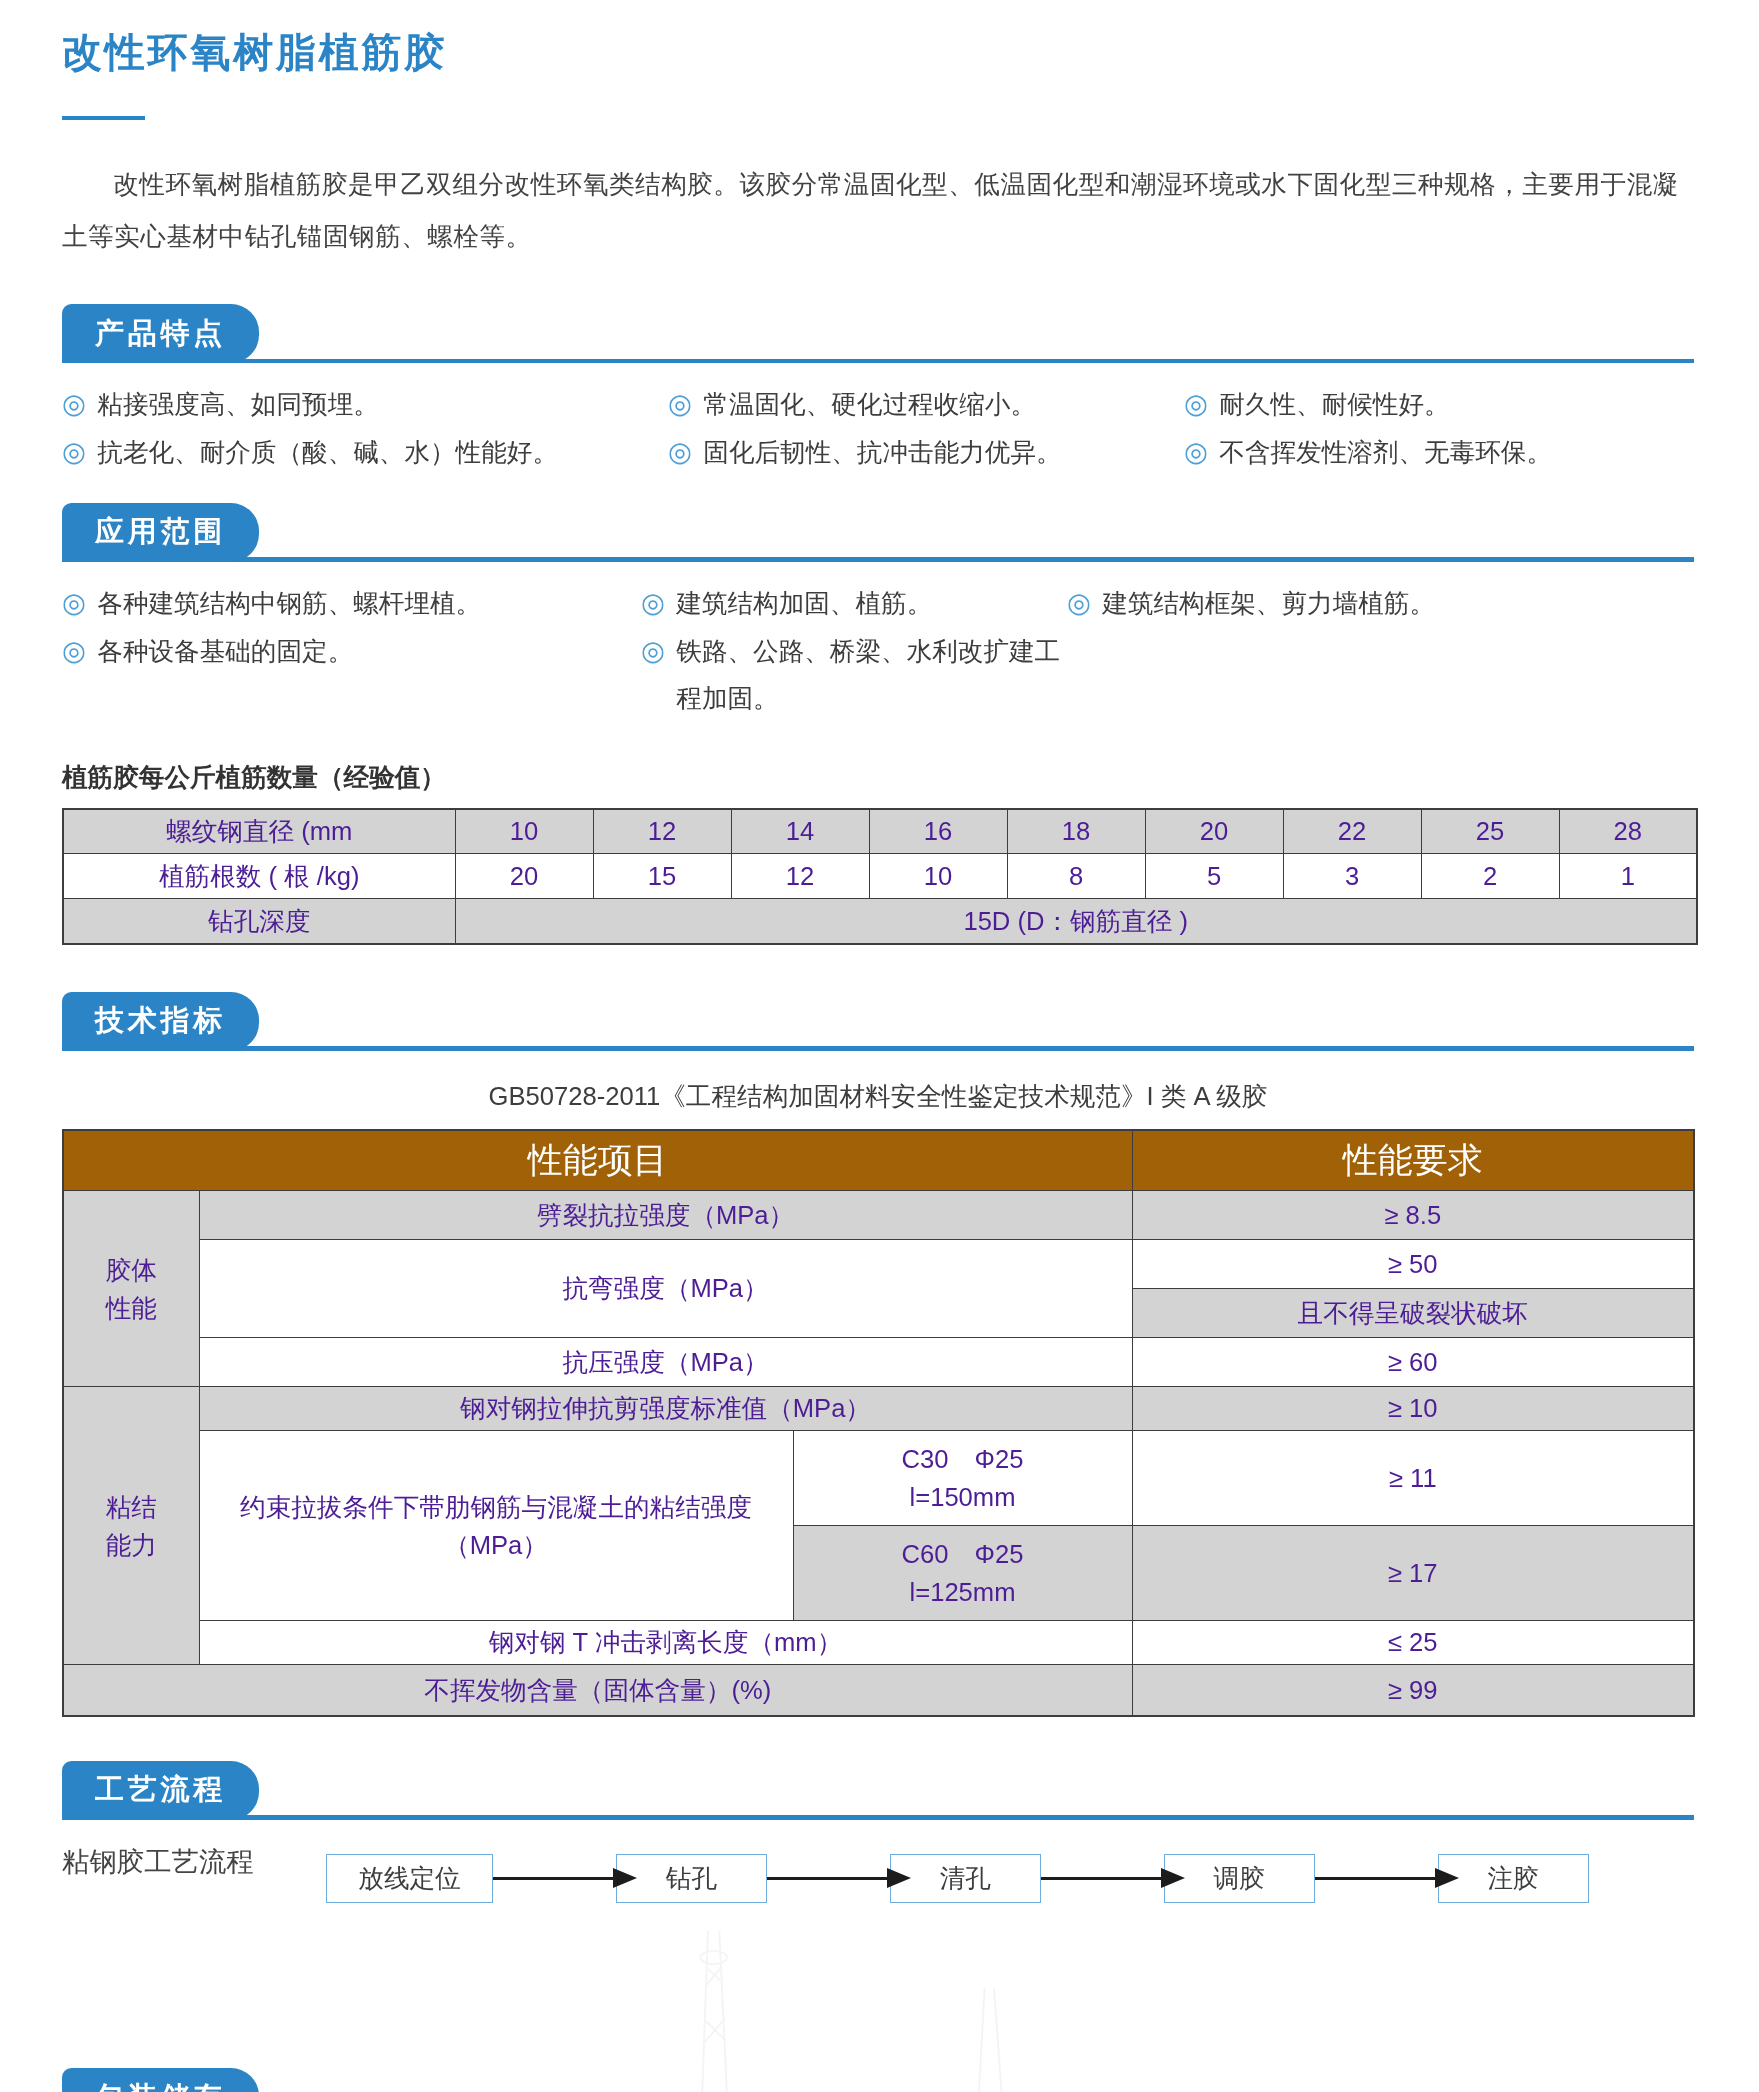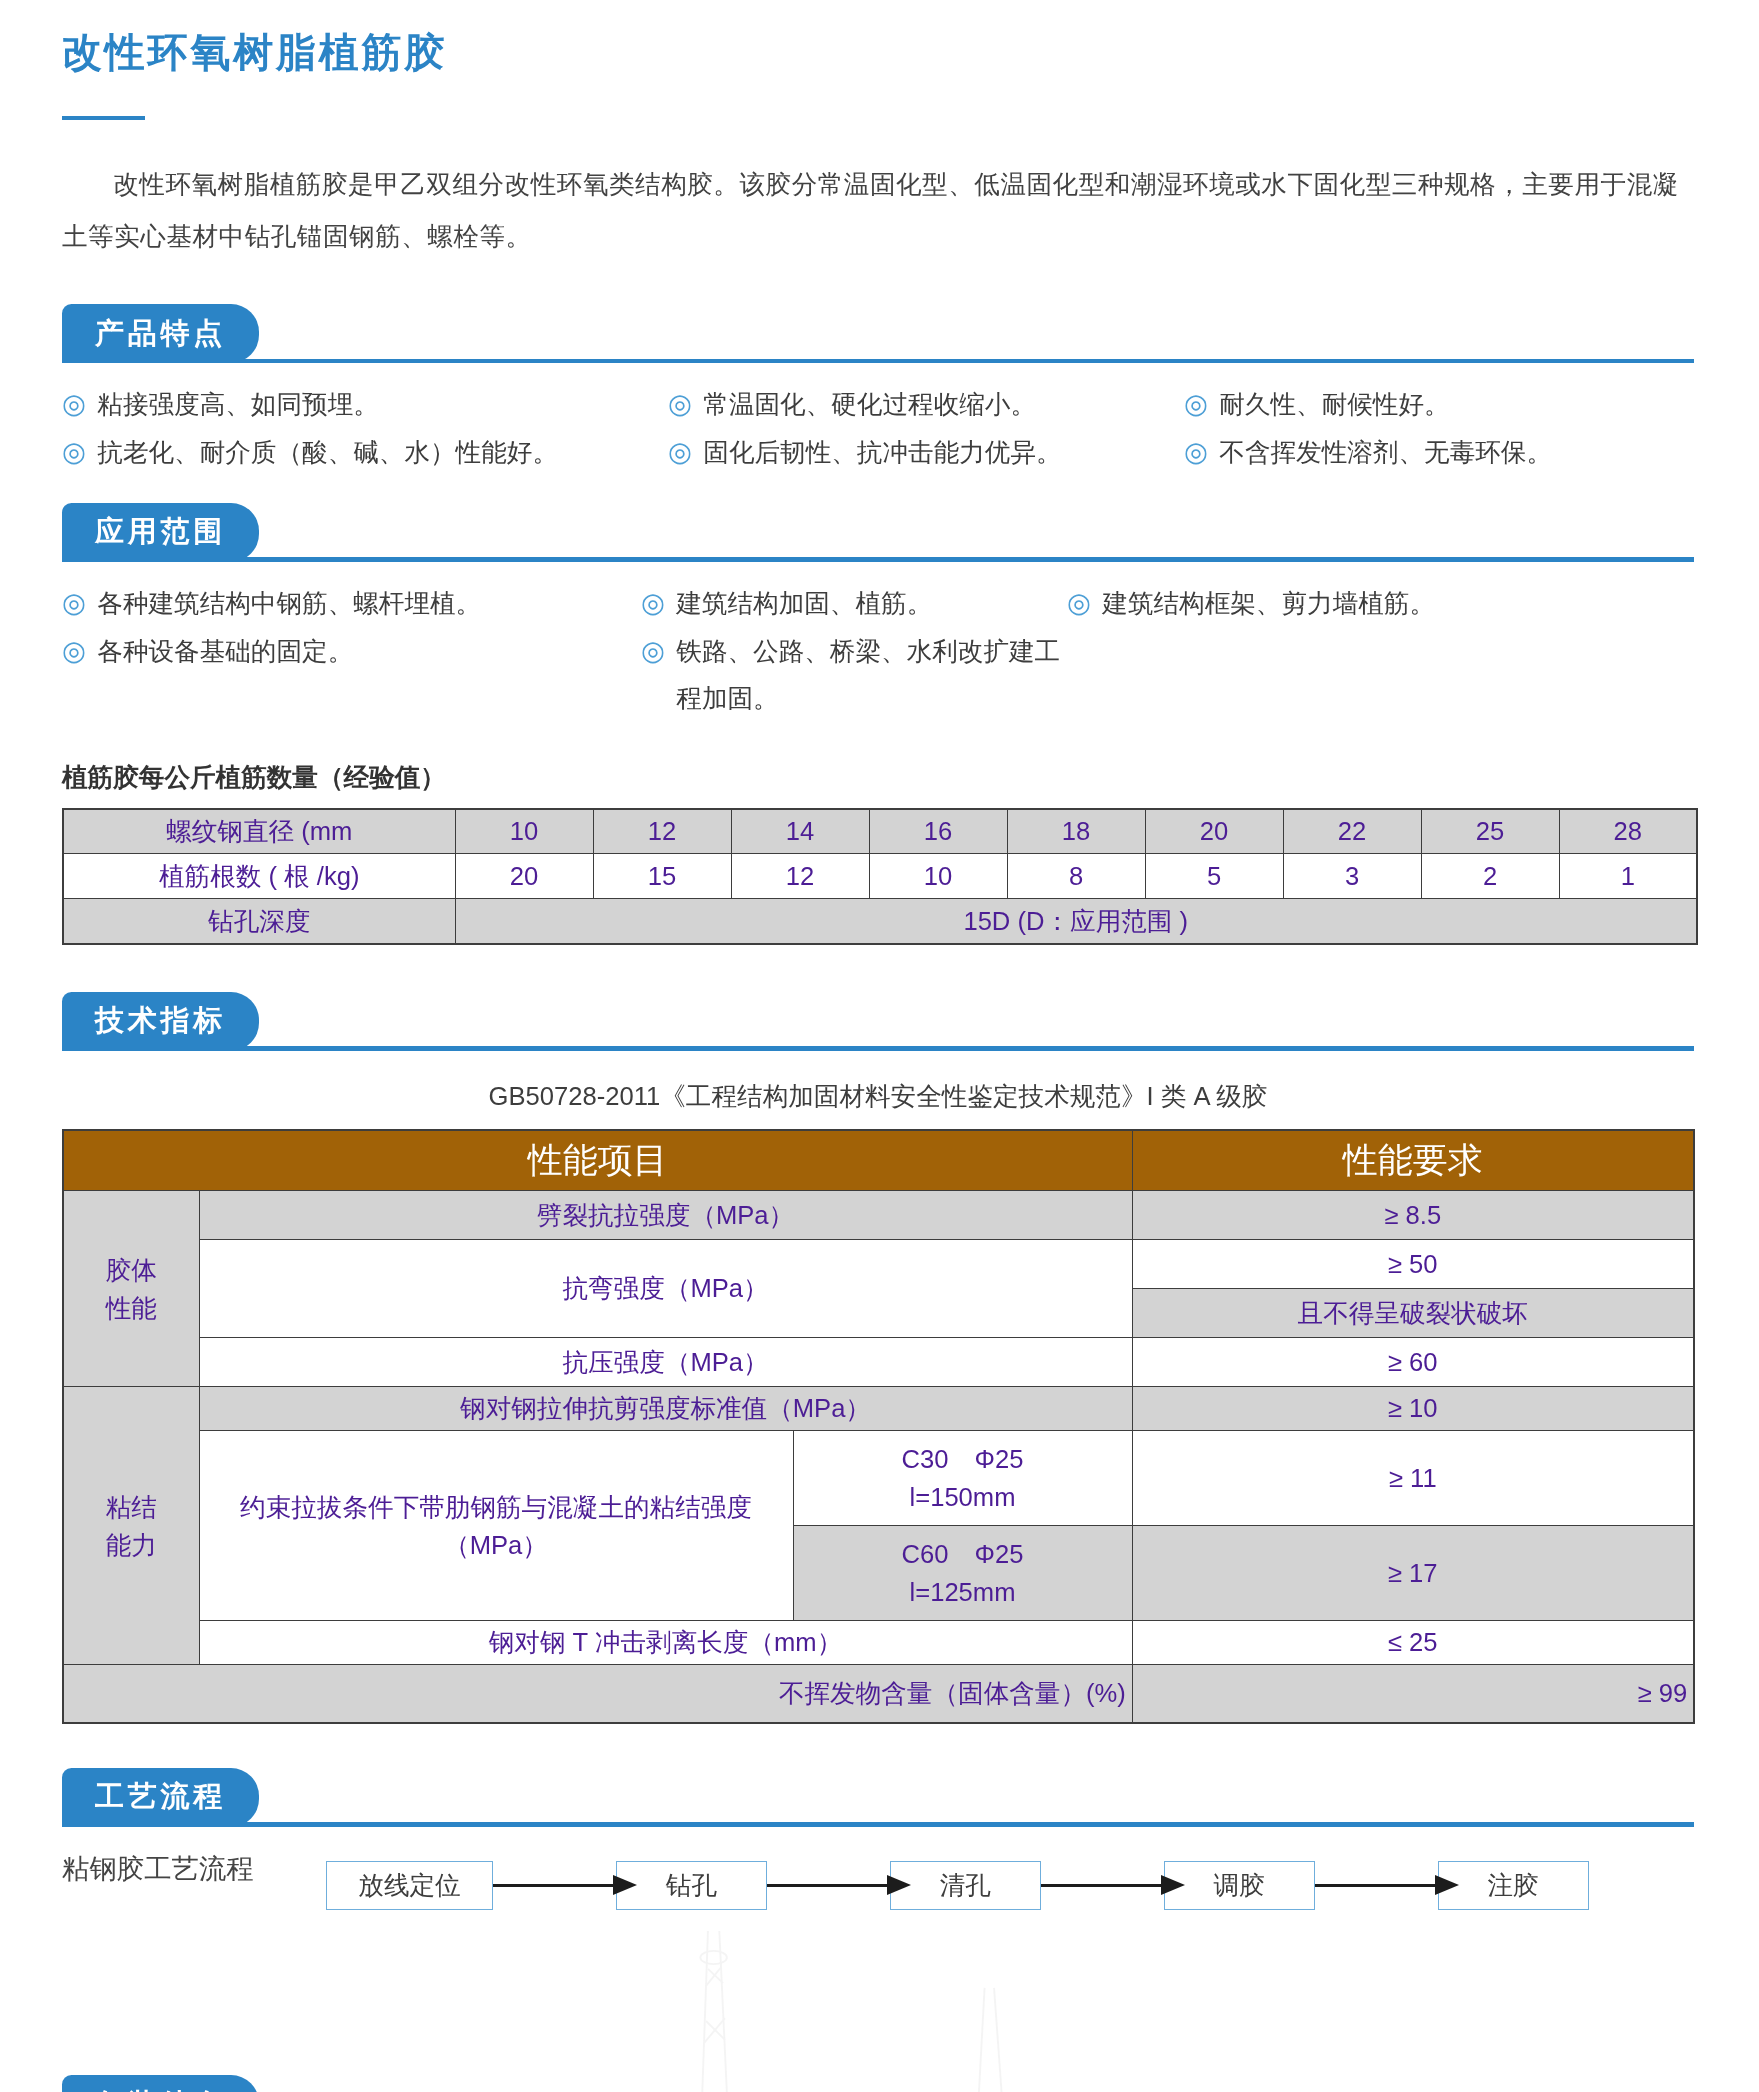--- a/index.html
+++ b/index.html
@@ -50,21 +50,21 @@
   .g { background:#d3d3d3; }
   .rebar-table { margin-top:13.2px; }
   .rebar-table td { height:45px; }
 
   .standard-line { margin-top:28px; text-align:center; font-size:25.6px; color:#3d3d3d; }
   .tech-table { margin-top:15px; }
   .tech-table .th { background:#a16207; color:#ffffff; height:61px; font-size:35px; }
   .row-s td { height:49px; }
   .row-d td { height:95px; }
   .row-t td { height:44px; }
-  .row-b td { height:58px;text-align:right; }
+  .row-b td { height:51px; }
   .group-cell { white-space:pre-line; line-height:38px; }
   .spec-line { display:flex; justify-content:center; gap:26px; line-height:38px; }
   .spec-sub { line-height:38px; }
 
   
   .flow-wrap { position:relative; margin-top:9.5px; min-height:199px; }
   .flow-label { position:absolute; left:0; top:15px; font-size:27.4px; color:#444444; }
   .flow-row { display:flex; align-items:center; margin-left:264px; }
   .flow-row1 { padding-top:24.6px; }
   .flow-row2 { margin-top:24.6px; }
@@ -186,21 +186,21 @@
       <td>12</td>
       <td>10</td>
       <td>8</td>
       <td>5</td>
       <td>3</td>
       <td>2</td>
       <td>1</td>
     </tr>
     <tr class="g">
       <td>钻孔深度</td>
-      <td colspan="9">15D (D：应用范围 )</td>
+      <td colspan="9">15D (D：钢筋直径 )</td>
     </tr>
   </tbody>
     </table>
 
   <div class="section-header mt-tech">
     <div class="section-tab">
       <span>技术指标</span>
     </div>
   </div>
   <div class="standard-line">GB50728-2011《工程结构加固材料安全性鉴定技术规范》I 类 A 级胶</div>

